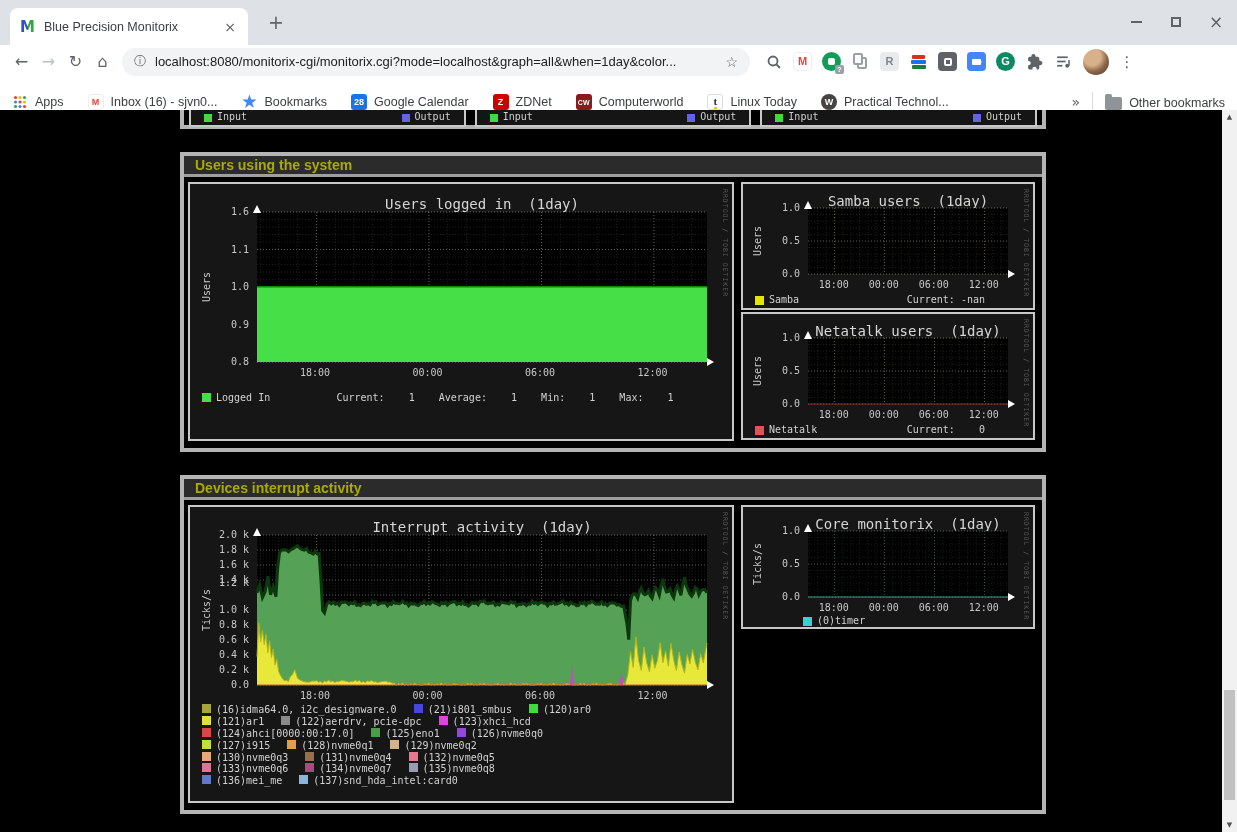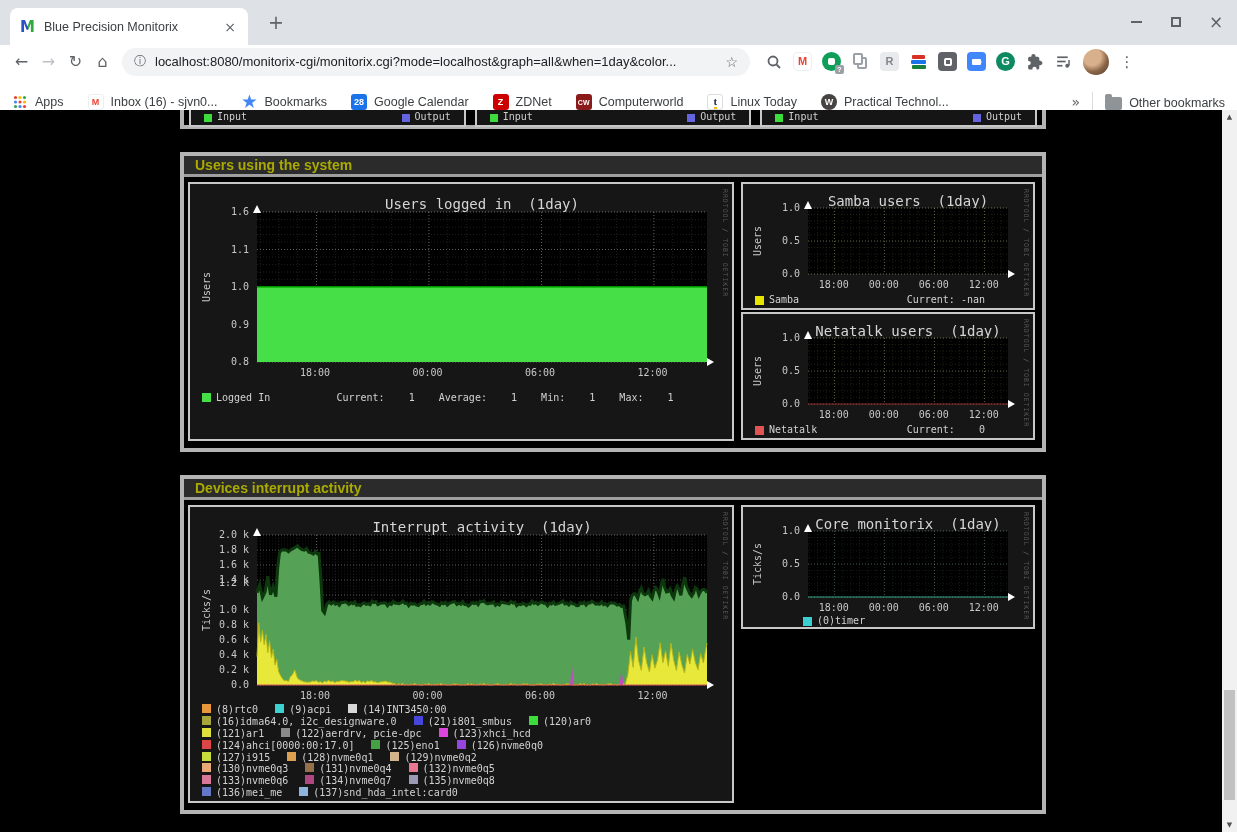--- a/index.html
+++ b/index.html
@@ -587,25 +587,20 @@
               <div class="ytick" style="top: 127px; width: 59px;">0.6 k</div>
               <div class="ytick" style="top: 142px; width: 59px;">0.4 k</div>
               <div class="ytick" style="top: 157px; width: 59px;">0.2 k</div>
               <div class="ytick" style="top: 172px; width: 59px;">0.0</div>
               <div class="xtick" style="left: 125.05px; top: 183px;">18:00</div>
               <div class="xtick" style="left: 237.55px; top: 183px;">00:00</div>
               <div class="xtick" style="left: 350.05px; top: 183px;">06:00</div>
               <div class="xtick" style="left: 462.55px; top: 183px;">12:00</div>
               <div class="legend rows-box" style="top: 197px;">
                 <div class="lg-row">
-                  <span class="lg-item"><span class="sw" style="background: rgb(232, 150, 60);"></span><span>(8)rtc0</span></span>
-                  <span class="lg-item"><span class="sw" style="background: rgb(60, 210, 210);"></span><span>(9)acpi</span></span>
-                  <span class="lg-item"><span class="sw" style="background: rgb(216, 216, 216);"></span><span>(14)INT3450:00</span></span>
-                </div>
-                <div class="lg-row">
                   <span class="lg-item"><span class="sw" style="background: rgb(166, 166, 60);"></span><span>(16)idma64.0, i2c_designware.0</span></span>
                   <span class="lg-item"><span class="sw" style="background: rgb(70, 70, 220);"></span><span>(21)i801_smbus</span></span>
                   <span class="lg-item"><span class="sw" style="background: rgb(60, 220, 60);"></span><span>(120)ar0</span></span>
                 </div>
                 <div class="lg-row">
                   <span class="lg-item"><span class="sw" style="background: rgb(224, 224, 60);"></span><span>(121)ar1</span></span>
                   <span class="lg-item"><span class="sw" style="background: rgb(138, 138, 138);"></span><span>(122)aerdrv, pcie-dpc</span></span>
                   <span class="lg-item"><span class="sw" style="background: rgb(220, 70, 220);"></span><span>(123)xhci_hcd</span></span>
                 </div>
                 <div class="lg-row">

